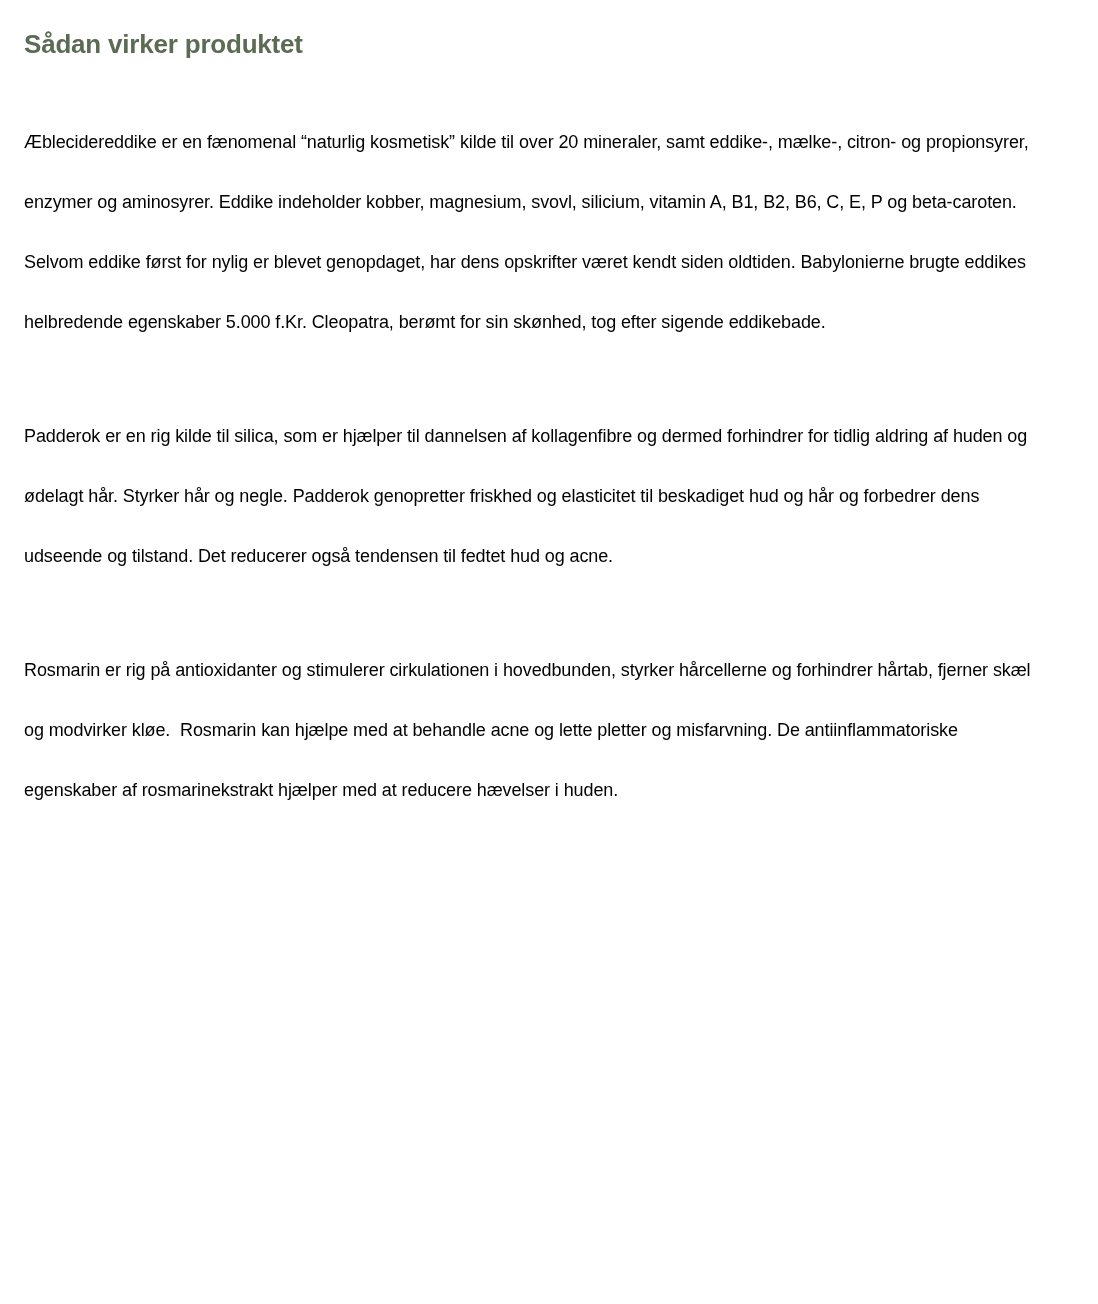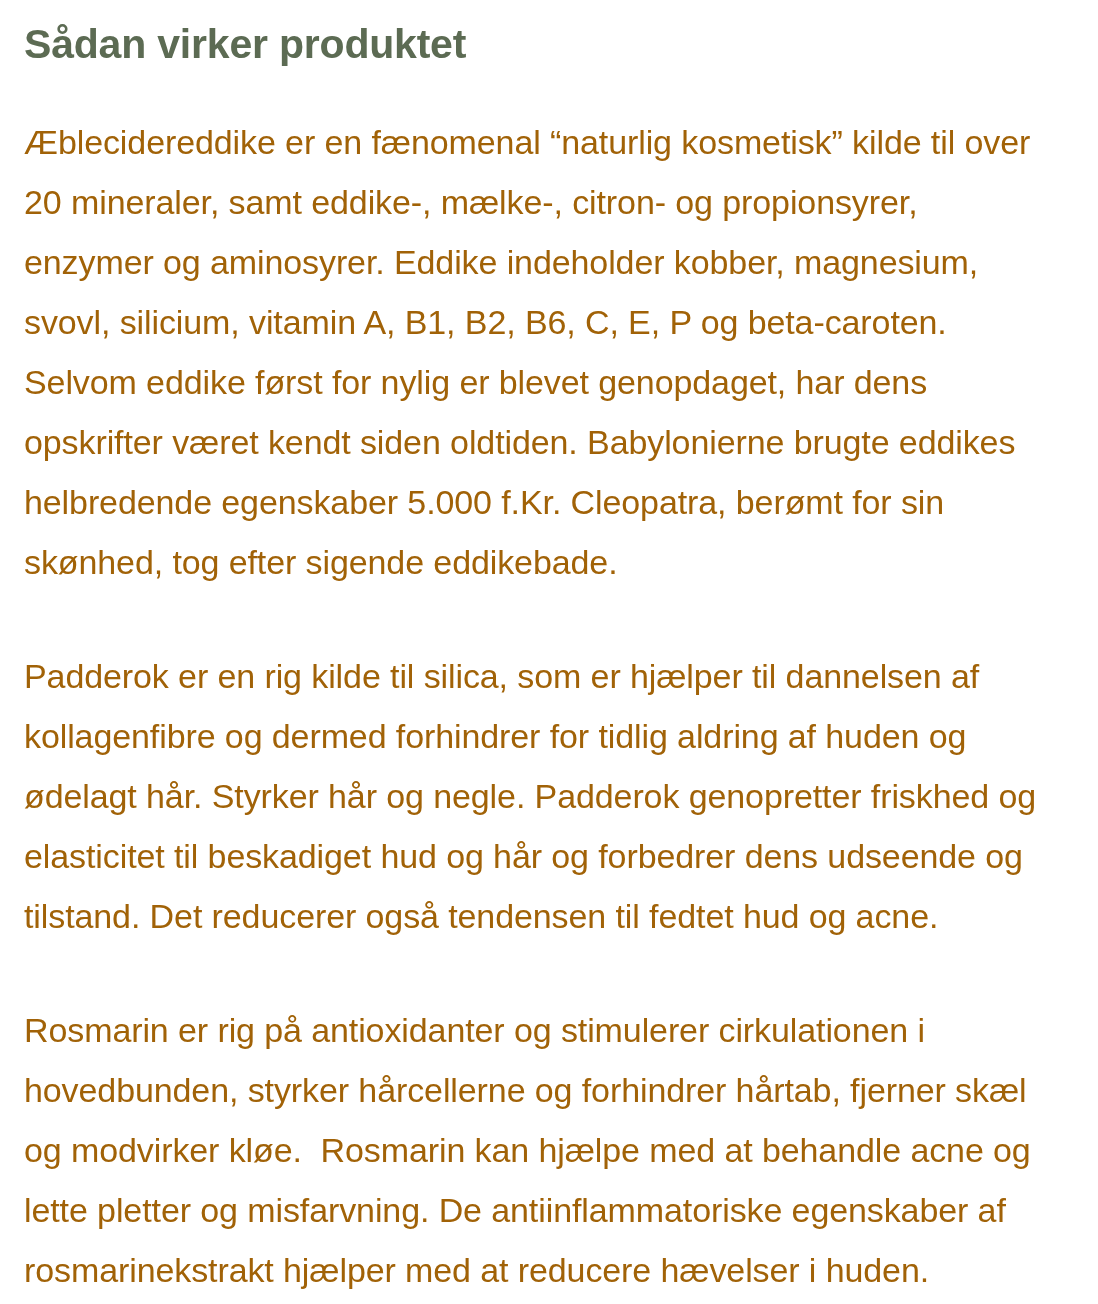--- a/index.html
+++ b/index.html
@@ -18,21 +18,21 @@
   .page {
     box-sizing: border-box;
     width: 1098px;
     height: 1304px;
     padding: 20px 24px 0 24px;
     background: #ffffff;
   }
   .page-title {
     margin: 0;
     padding: 0;
-    font-size: 41px;
+    font-size: 26px;
     line-height: 48px;
     font-weight: 700;
     letter-spacing: -0.2px;
     color: #5c6b53;
   }
   .section-subtitle {
     margin: 22px 0 0 0;
     padding: 0;
     font-size: 26px;
     line-height: 34px;
@@ -41,25 +41,25 @@
     color: #5c6b53;
   }
   .body-copy {
     margin: 0;
     padding: 0;
     list-style: none;
   }
   .body-paragraph {
     margin: 0 0 54px 0;
     padding: 0;
-    font-size: 34px;
+    font-size: 18px;
     line-height: 60px;
     font-weight: 400;
     letter-spacing: -0.1px;
-    color: #a16207;
+    color: #000000;
     max-width: 1020px;
     white-space: pre-wrap;
   }
   .body-paragraph.first-paragraph {
     margin-top: 44px;
   }
   .body-paragraph:last-child {
     margin-bottom: 0;
   }
 </style>

